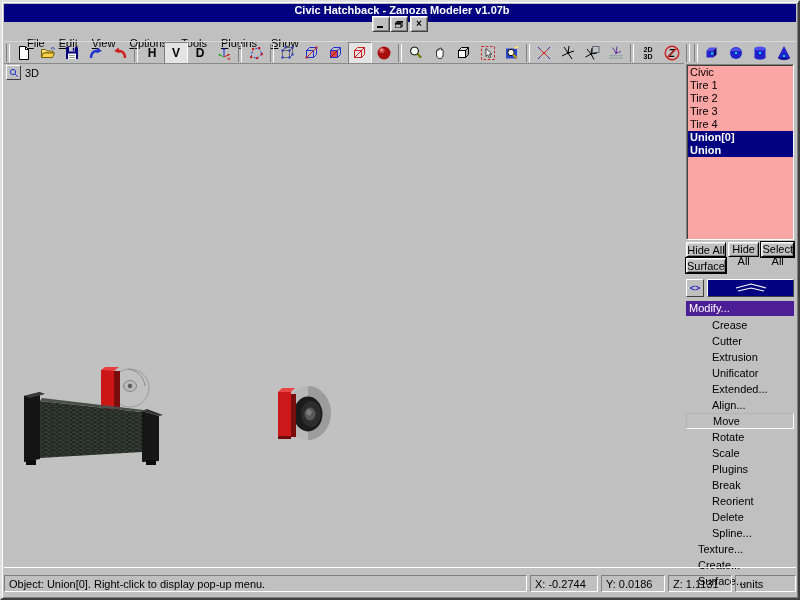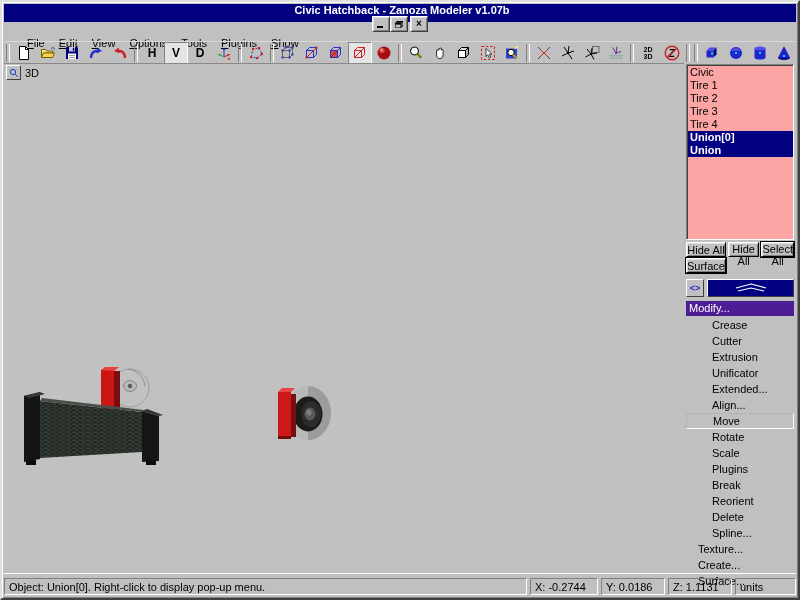--- a/index.html
+++ b/index.html
@@ -47,21 +47,21 @@
   .togglerow{display:flex;gap:3px;margin-top:6px;align-items:center;}
   .swapbtn{width:16px;height:16px;background:#c0c0c0;border:1px solid;border-color:#fff #404040 #404040 #fff;color:#2222cc;font-size:9px;font-weight:bold;display:flex;align-items:center;justify-content:center;}
   .collapsebtn{flex:1;height:16px;background:#000080;border:1px solid;border-color:#fff #404040 #404040 #fff;display:flex;align-items:center;justify-content:center;}
   .cmdmenu{margin-top:4px;}
   .cmd-header{height:15px;line-height:15px;background:#4c1d95;color:#fff;padding-left:3px;margin-bottom:1px;}
   .cmd-item{height:16px;line-height:16px;padding-left:26px;}
   .cmd-item.root{padding-left:12px;}
   .cmd-item.hl{border:1px solid;border-color:#b4b4b4 #fdfdfd #fdfdfd #b4b4b4;height:14px;line-height:14px;}
 
   
-  .statusbar{position:absolute;left:2px;right:2px;bottom:2px;height:23px;display:flex;align-items:center;gap:3px;padding-top:2px;box-sizing:border-box;border-top:1px solid #fff;}
+  .statusbar{position:absolute;left:2px;right:2px;bottom:2px;height:29px;display:flex;align-items:center;gap:3px;padding-top:2px;box-sizing:border-box;border-top:1px solid #fff;}
   .scell{height:17px;line-height:16px;border:1px solid;border-color:#808080 #fff #fff #808080;padding:0 4px;white-space:nowrap;box-sizing:border-box;}
   .scell.msg{flex:1;}
   .scell.cx{width:68px;}
   .scell.cy{width:64px;}
   .scell.cz{width:64px;}
   .scell.cu{width:61px;}
 </style>
 </head>
 <body>
 

